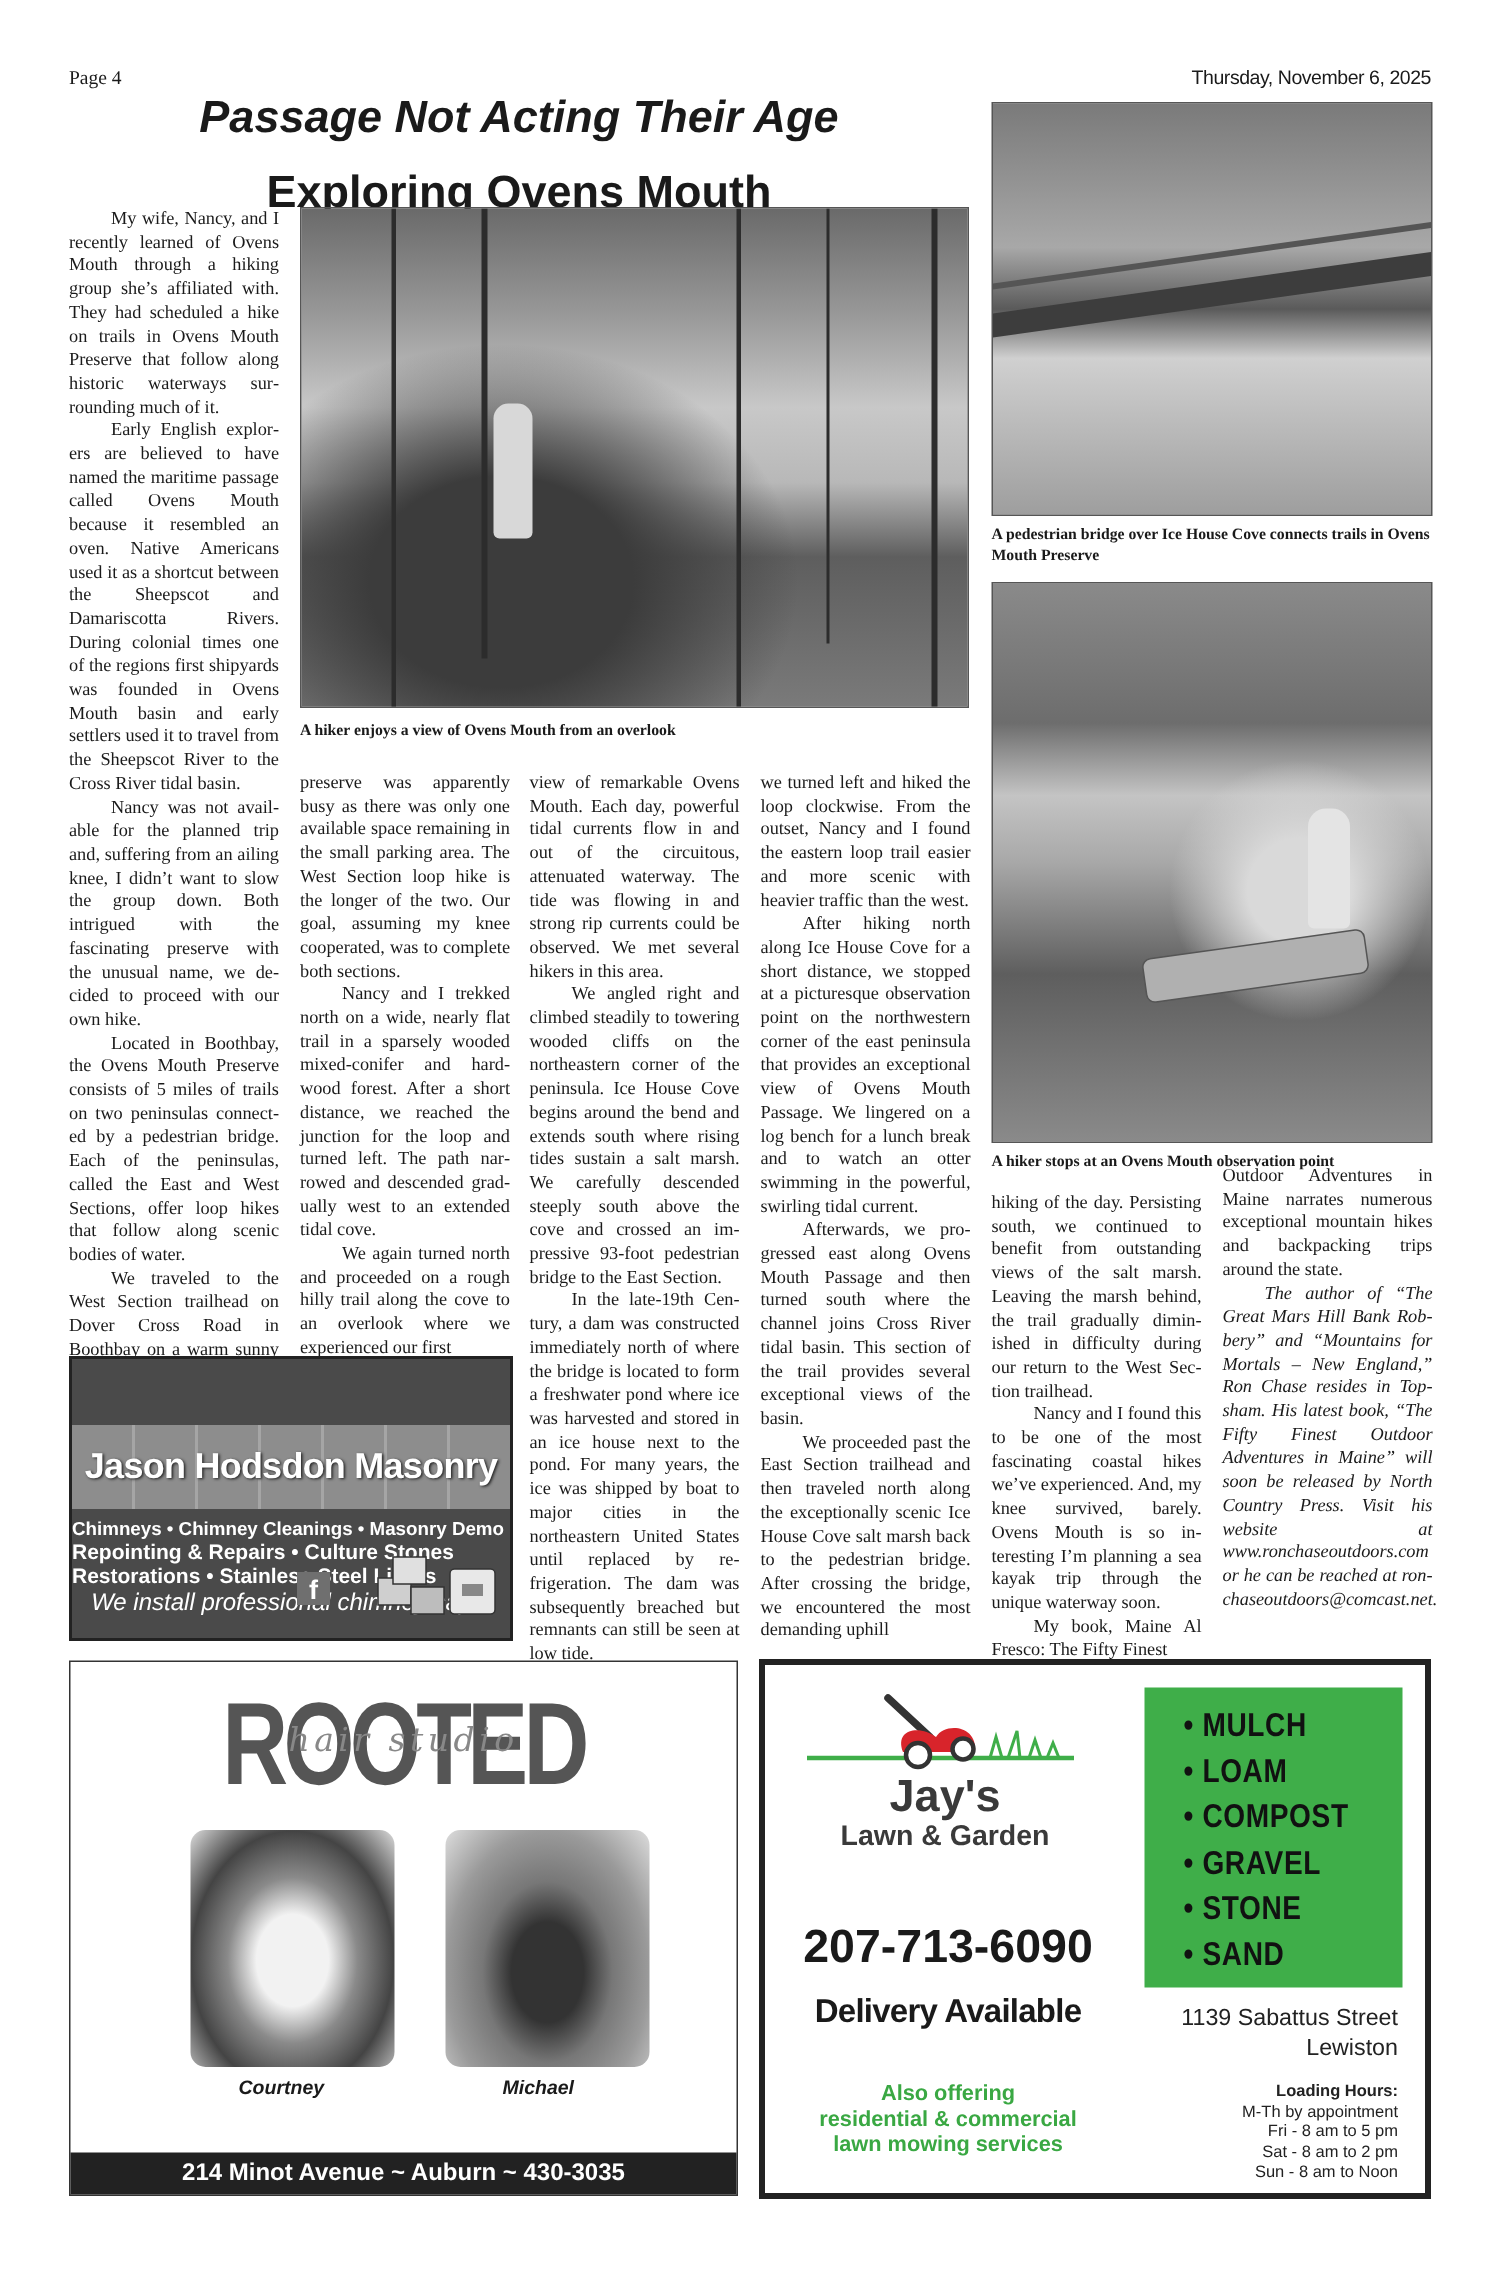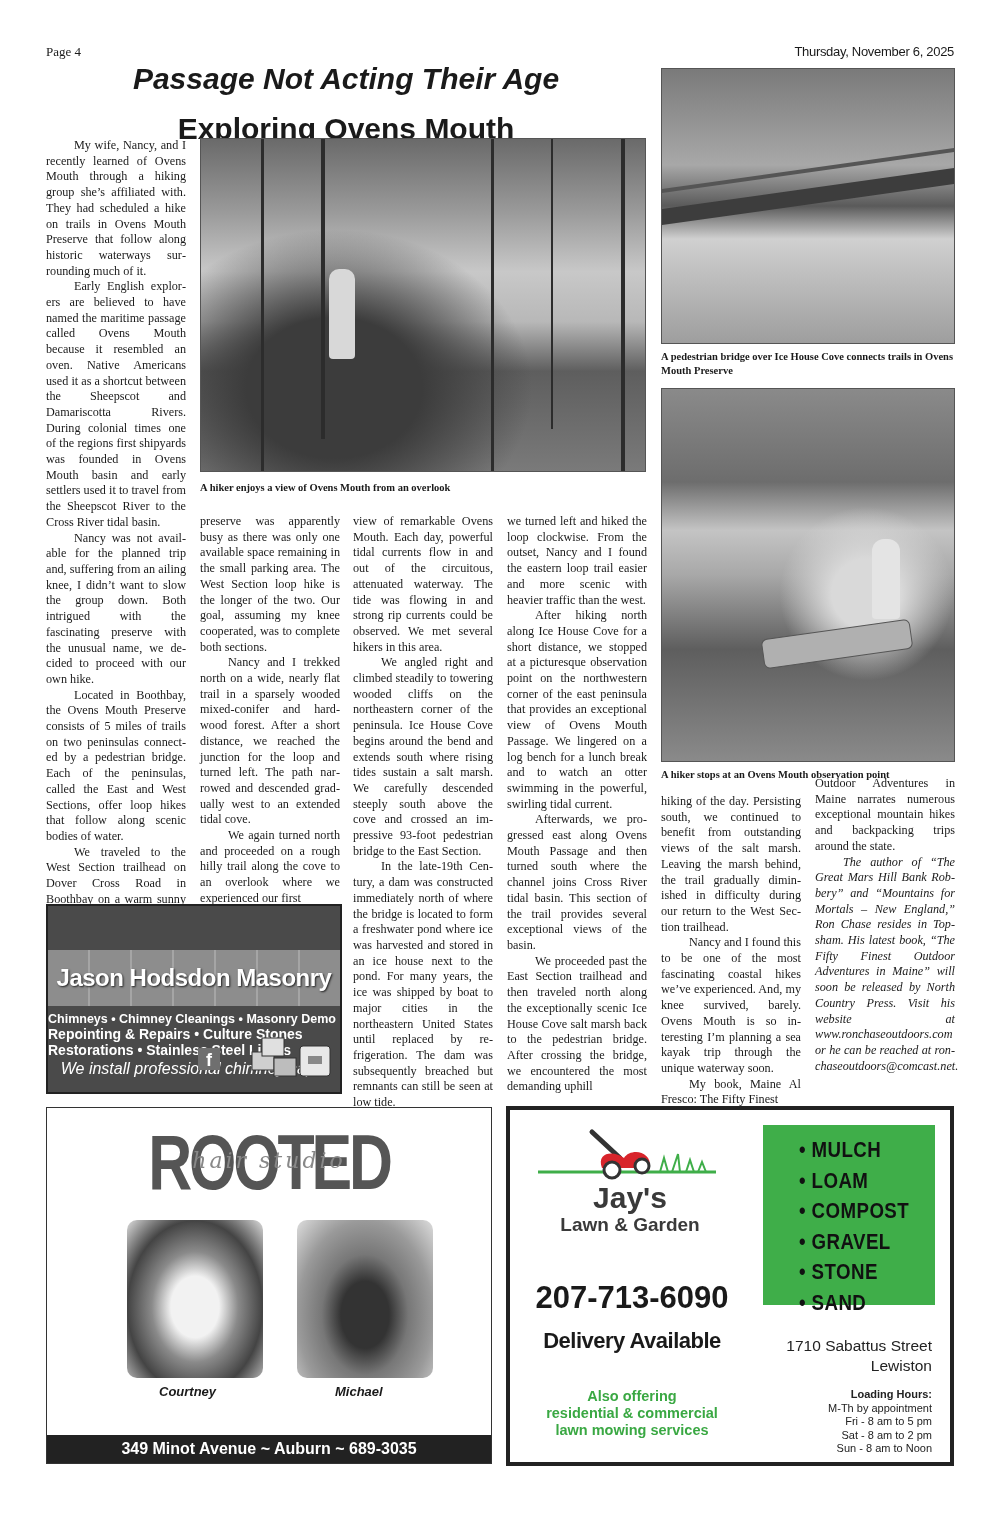--- a/index.html
+++ b/index.html
@@ -50,21 +50,21 @@
   .ad-rooted .accept { position:absolute; left:0; right:0; top: 300px; text-align:center; font-weight:bold; font-size: 14.5px; }
   .ad-rooted .bar { position:absolute; left:0; right:0; bottom:0; height: 28px; background:#222; color:#fff; text-align:center; font-weight:bold; font-size: 16px; line-height: 28px; }
   .ad-jays { left: 506px; top: 1106px; width: 448px; height: 360px; border: 4px solid #222; background:#fff; font-family: "Liberation Sans", sans-serif; }
   .ad-jays .mower { position:absolute; left: 20px; top: 18px; width: 186px; height: 56px; }
   .ad-jays .brand { position:absolute; left: 40px; top: 72px; width: 160px; text-align:center; color:#3a3a3a; font-weight:bold; }
   .ad-jays .brand .b1 { font-size: 30px; line-height: 32px; }
   .ad-jays .brand .b2 { font-size: 19px; line-height: 22px; }
   .ad-jays .phone { position:absolute; left: 14px; top: 170px; width: 216px; text-align:center; font-weight:bold; font-size: 31px; color:#1a1a1a; }
   .ad-jays .deliv { position:absolute; left: 14px; top: 218px; width: 216px; text-align:center; font-weight:bold; font-size: 22px; color:#1a1a1a; letter-spacing:-0.5px; }
   .ad-jays .also { position:absolute; left: 14px; top: 278px; width: 216px; text-align:center; font-weight:bold; font-size: 14.5px; line-height: 17px; color:#3aa843; }
-  .ad-jays .green { position:absolute; left: 253px; top: 15px; width: 172px; height: 180px; background:#3fae49; padding: 10px 0 0 36px; }
+  .ad-jays .green { position:absolute; left: 253px; top: 15px; width: 172px; height: 200px; background:#3fae49; padding: 10px 0 0 26px; }
   .ad-jays .green li { list-style:none; font-weight:bold; font-size: 22px; line-height: 30.5px; color:#111; transform: scaleX(0.85); transform-origin:left; letter-spacing: 0.5px; }
   .ad-jays .addr { position:absolute; right: 18px; top: 226px; text-align:right; font-size: 15.5px; line-height: 20px; color:#222; }
   .ad-jays .hours { position:absolute; right: 18px; top: 278px; text-align:right; font-size: 11px; line-height: 13.6px; color:#222; }
   .ad-jays .hours .h { font-weight:bold; }
 </style>
 </head>
 <body>
 
 <div class="abs folio">Page 4</div>
 <div class="abs dateline">Thursday, November 6, 2025</div>
@@ -151,21 +151,21 @@
   </svg>
 </div>
 
 <div class="abs ad-rooted">
   <div class="logo">ROOTED</div>
   <div class="script">hair studio</div>
   <div class="portrait p1"></div>
   <div class="portrait p2"></div>
   <div class="nm" style="left:112px;">Courtney</div>
   <div class="nm" style="left:288px;">Michael</div>
-  <div class="bar">349 Minot Avenue ~ Auburn ~ 689-3035</div>
+  <div class="bar">214 Minot Avenue ~ Auburn ~ 430-3035</div>
 </div>
 
 <div class="abs ad-jays">
   <svg class="mower" viewBox="0 0 186 56">
     <line x1="8" y1="44" x2="186" y2="44" stroke="#3fae49" stroke-width="3"></line>
     <path d="M130 44 L134 30 L138 44 M142 44 L148 26 L150 44 M156 44 L160 32 L164 44 M168 44 L172 34 L176 44" stroke="#3fae49" stroke-width="2" fill="none"></path>
     <line x1="62" y1="4" x2="90" y2="30" stroke="#333" stroke-width="5" stroke-linecap="round"></line>
     <path d="M72 40 C 66 24, 84 22, 94 30 C 100 20, 122 22, 120 40 Z" fill="#d8242b"></path>
     <circle cx="82" cy="42" r="8" fill="#fff" stroke="#333" stroke-width="3"></circle>
     <circle cx="112" cy="38" r="7" fill="#fff" stroke="#333" stroke-width="3"></circle>
@@ -183,21 +183,21 @@
   </div>
   <ul class="green">
     <li>• MULCH</li>
     <li>• LOAM</li>
     <li>• COMPOST</li>
     <li>• GRAVEL</li>
     <li>• STONE</li>
     <li>• SAND</li>
   </ul>
   <div class="addr">
-    <div>1710 Sabattus Street</div>
+    <div>1139 Sabattus Street</div>
     <div>Lewiston</div>
   </div>
   <div class="hours">
     <div class="h">Loading Hours:</div>
     <div>M-Th by appointment</div>
     <div>Fri - 8 am to 5 pm</div>
     <div>Sat - 8 am to 2 pm</div>
     <div>Sun - 8 am to Noon</div>
   </div>
 </div>

